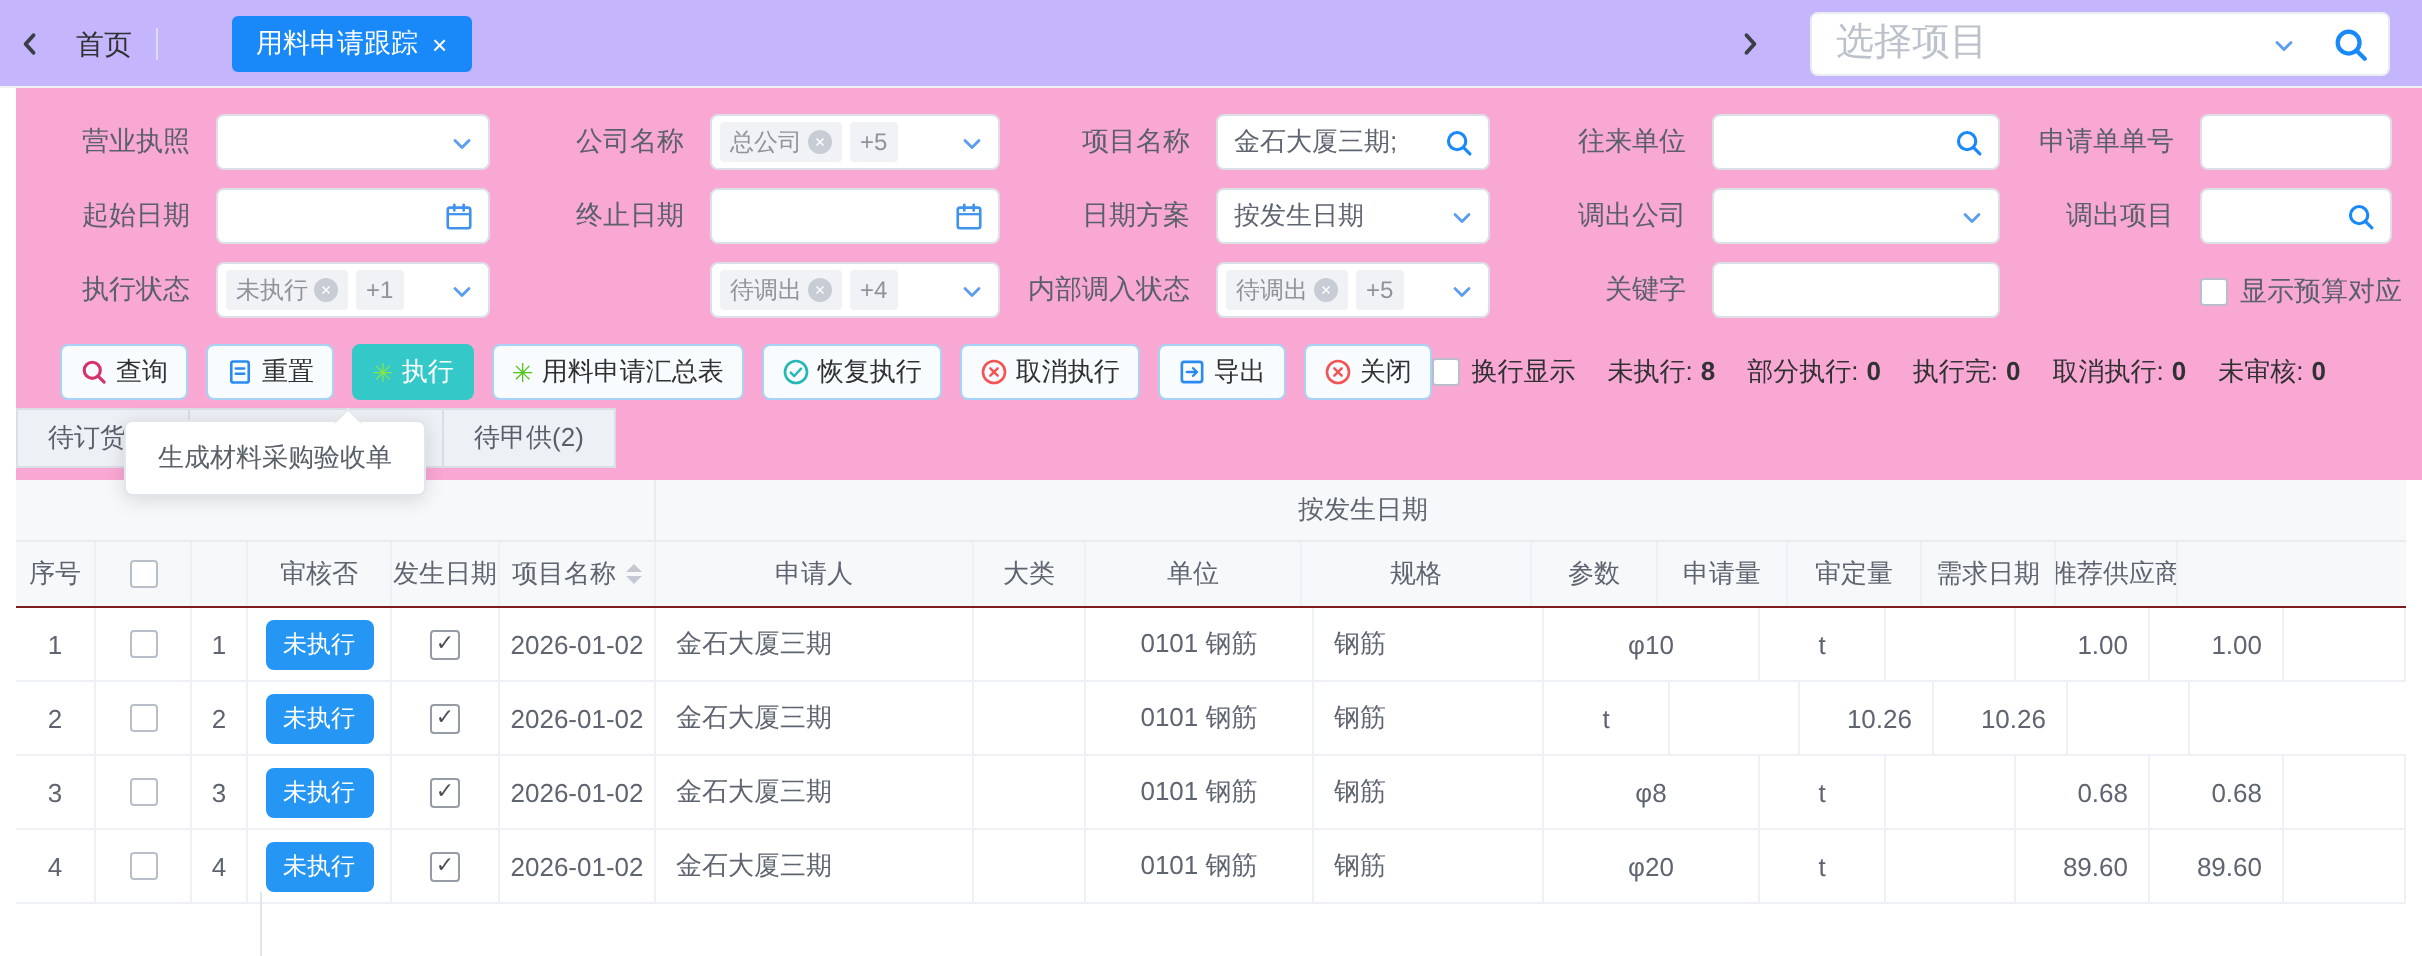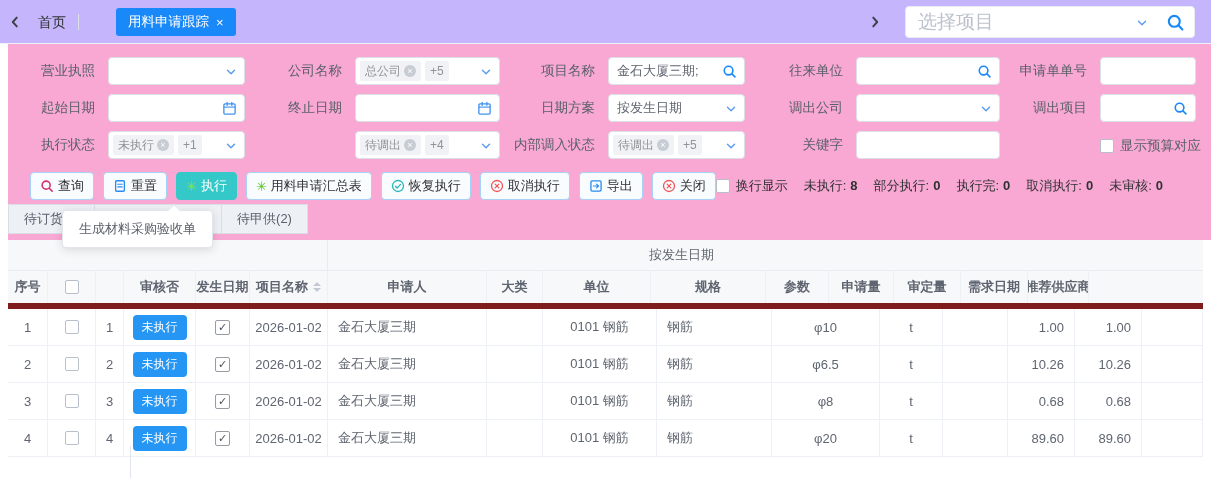--- a/index.html
+++ b/index.html
@@ -58,22 +58,22 @@
   
   .tooltip{position:absolute;left:54px;top:166px;z-index:6;background:#fff;border:1px solid #e2e5ea;border-radius:4px;
            box-shadow:0 2px 10px rgba(0,0,0,.13);padding:9px 16px;font-size:13px;color:#5a6068;white-space:nowrap;}
   .tooltip::before{content:"";position:absolute;top:-5px;left:106px;width:9px;height:9px;background:#fff;
                    border-left:1px solid #e2e5ea;border-top:1px solid #e2e5ea;transform:rotate(45deg);}
   
   .panel{position:absolute;left:0;top:196px;width:1203px;bottom:0;background:#fff;}
   .grouprow{display:flex;width:1195px;height:30px;background:#f7f8fa;border-bottom:1px solid #e8ecf1;}
   .g-spacer{flex:0 0 320px;border-right:1px solid #e8ecf1;box-sizing:border-box;}
   .g-main{flex:1;text-align:center;line-height:30px;font-size:13px;color:#5f6570;transform:translateX(-84px);}
-  .headrow{display:flex;width:1195px;height:32px;background:#f7f8fa;border-bottom:6px solid #7f1d1d;
-           font-size:13px;color:#5f6570;font-weight:bold;}
+  .headrow{display:flex;width:1195px;height:32px;background:#f7f8fa;border-bottom:1px solid #7f1d1d;
+           font-size:13px;color:#5f6570;}
   .tr{display:flex;width:1195px;height:36px;background:#fff;border-bottom:1px solid #edf0f4;font-size:13px;color:#5f6570;}
   .th,.td{display:flex;align-items:center;justify-content:center;border-right:1px solid #edf0f4;
           box-sizing:border-box;overflow:hidden;white-space:nowrap;}
   .al{justify-content:flex-start;padding-left:10px;}
   .ar{justify-content:flex-end;padding-right:10px;}
   .c0{flex:0 0 40px;}.c1{flex:0 0 48px;}.c2{flex:0 0 28px;}.c3{flex:0 0 72px;}.c4{flex:0 0 54px;}
   .c5{flex:0 0 78px;}.c6{flex:0 0 159px;}.c7{flex:0 0 56px;}.c8{flex:0 0 114px;}.c9{flex:0 0 115px;}
   .c10{flex:0 0 108px;}.c11{flex:0 0 63px;}.c12{flex:0 0 65px;}.c13{flex:0 0 67px;}.c14{flex:0 0 67px;}
   .c15{flex:0 0 61px;}
   .sort{display:inline-flex;flex-direction:column;gap:2px;margin-left:5px;}
@@ -428,21 +428,20 @@
             <button class="status-btn">未执行</button>
           </div>
         <div class="td c4">
             <span class="cbx2">✓</span>
           </div>
         <div class="td c5">2026-01-02</div>
         <div class="td c6 al">金石大厦三期</div>
         <div class="td c7"></div>
         <div class="td c8">0101 钢筋</div>
         <div class="td c9 al">钢筋</div>
-        <div class="td c10">φ6.5</div>
         <div class="td c11">t</div>
         <div class="td c12"></div>
         <div class="td c13 ar">10.26</div>
         <div class="td c14 ar">10.26</div>
         <div class="td c15"></div>
       </div>
 
       <div class="tr">
         <div class="td c0">3</div>
         <div class="td c1">

